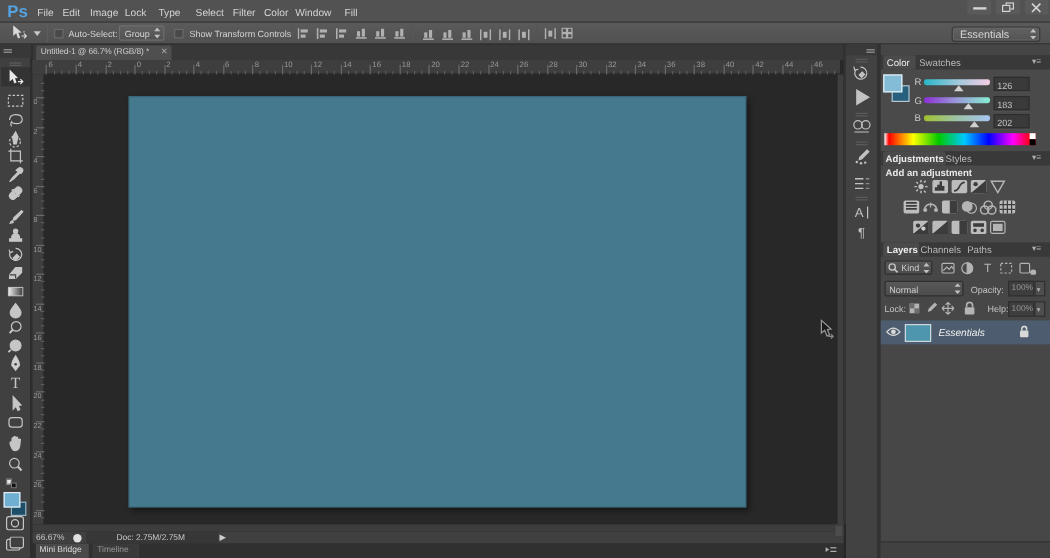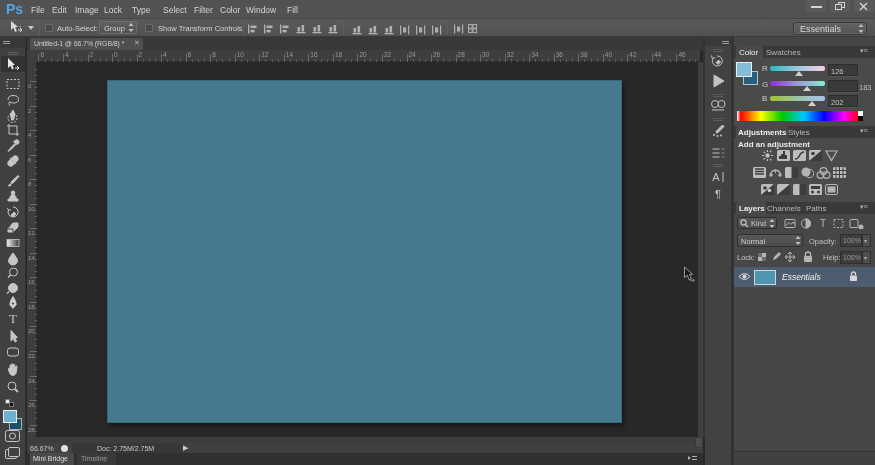--- a/index.html
+++ b/index.html
@@ -314,21 +314,21 @@
   <div class="abs" style="left:762px;top:80px;font-size:8px;color:#cccccc;">G</div>
   <div class="abs" style="left:770px;top:81px;width:55px;height:5px;border-radius:2px;background:linear-gradient(90deg,#8b2fd6,#9a9ad8,#86edd2);"></div>
   <div class="abs" style="left:803px;top:86px;width:0;height:0;border-left:4px solid transparent;border-right:4px solid transparent;border-bottom:5px solid #d0d0d0;"></div>
   <div class="abs" style="left:762px;top:94px;font-size:8px;color:#cccccc;">B</div>
   <div class="abs" style="left:770px;top:96px;width:55px;height:5px;border-radius:2px;background:linear-gradient(90deg,#a0c22d,#9cc2a8,#a6c4f2);"></div>
   <div class="abs" style="left:808px;top:101px;width:0;height:0;border-left:4px solid transparent;border-right:4px solid transparent;border-bottom:5px solid #d0d0d0;"></div>
   
   <div class="abs" style="left:828px;top:64px;width:30px;height:12px;background:#3a3a3a;border:1px solid #2d2d2d;box-shadow:0 1px 0 #555;"></div>
   <div class="abs" style="left:831px;top:67px;font-size:7.5px;color:#c0c0c0;">126</div>
   <div class="abs" style="left:828px;top:80px;width:30px;height:12px;background:#3a3a3a;border:1px solid #2d2d2d;box-shadow:0 1px 0 #555;"></div>
-  <div class="abs" style="left:831px;top:83px;font-size:7.5px;color:#c0c0c0;margin-left:28px;">183</div>
+  <div class="abs" style="left:831px;top:83px;font-size:7.5px;color:#c0c0c0;">183</div>
   <div class="abs" style="left:828px;top:95px;width:30px;height:12px;background:#3a3a3a;border:1px solid #2d2d2d;box-shadow:0 1px 0 #555;"></div>
   <div class="abs" style="left:831px;top:98px;font-size:7.5px;color:#c0c0c0;">202</div>
   
   <div class="abs" style="left:737px;top:111px;width:126px;height:10px;background:linear-gradient(90deg,#ffffff 0%,#ff0000 3%,#ffff00 19%,#00c800 36%,#00c8ff 53%,#0000ff 69%,#ff00ff 85%,#ff0000 97%);"></div>
   <div class="abs" style="left:858px;top:111px;width:5px;height:5px;background:#ffffff;"></div>
   <div class="abs" style="left:858px;top:116px;width:5px;height:5px;background:#000000;"></div>
 
   
   <div class="abs" style="left:734px;top:126px;width:141px;height:12px;background:#393939;"></div>
   <div class="abs" style="left:736px;top:126px;width:52px;height:12px;background:#4a4a4a;border-radius:2px 2px 0 0;"></div>

